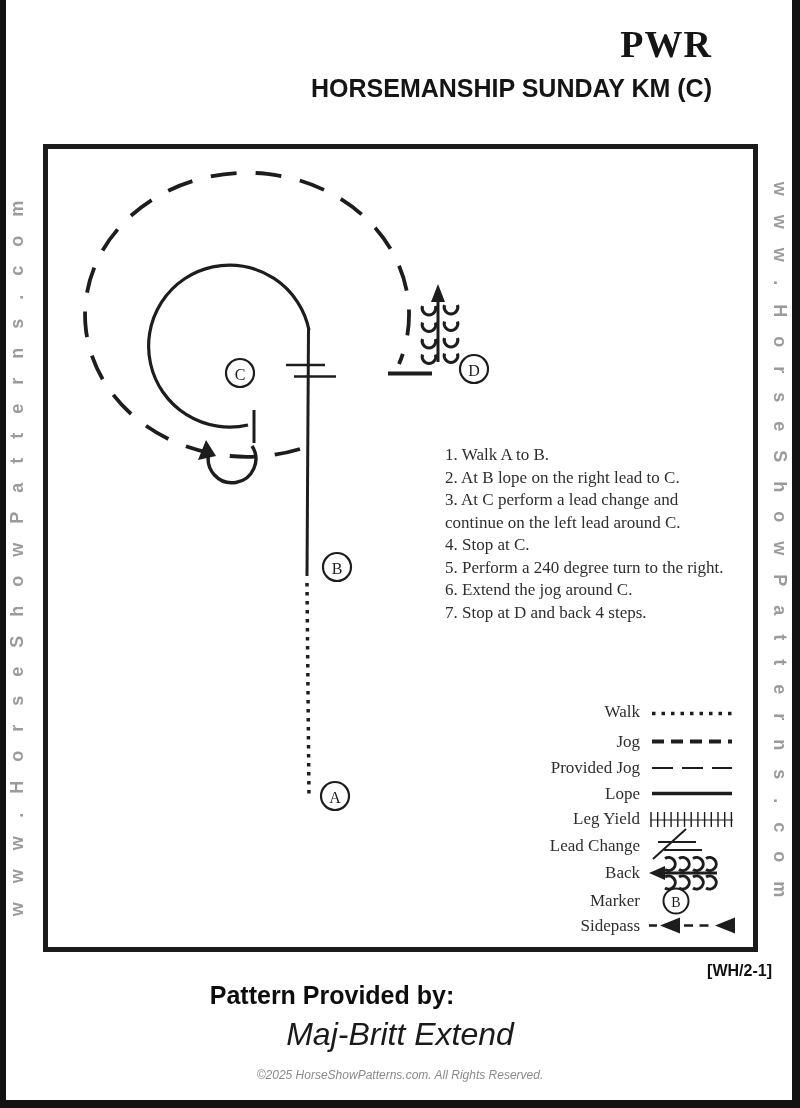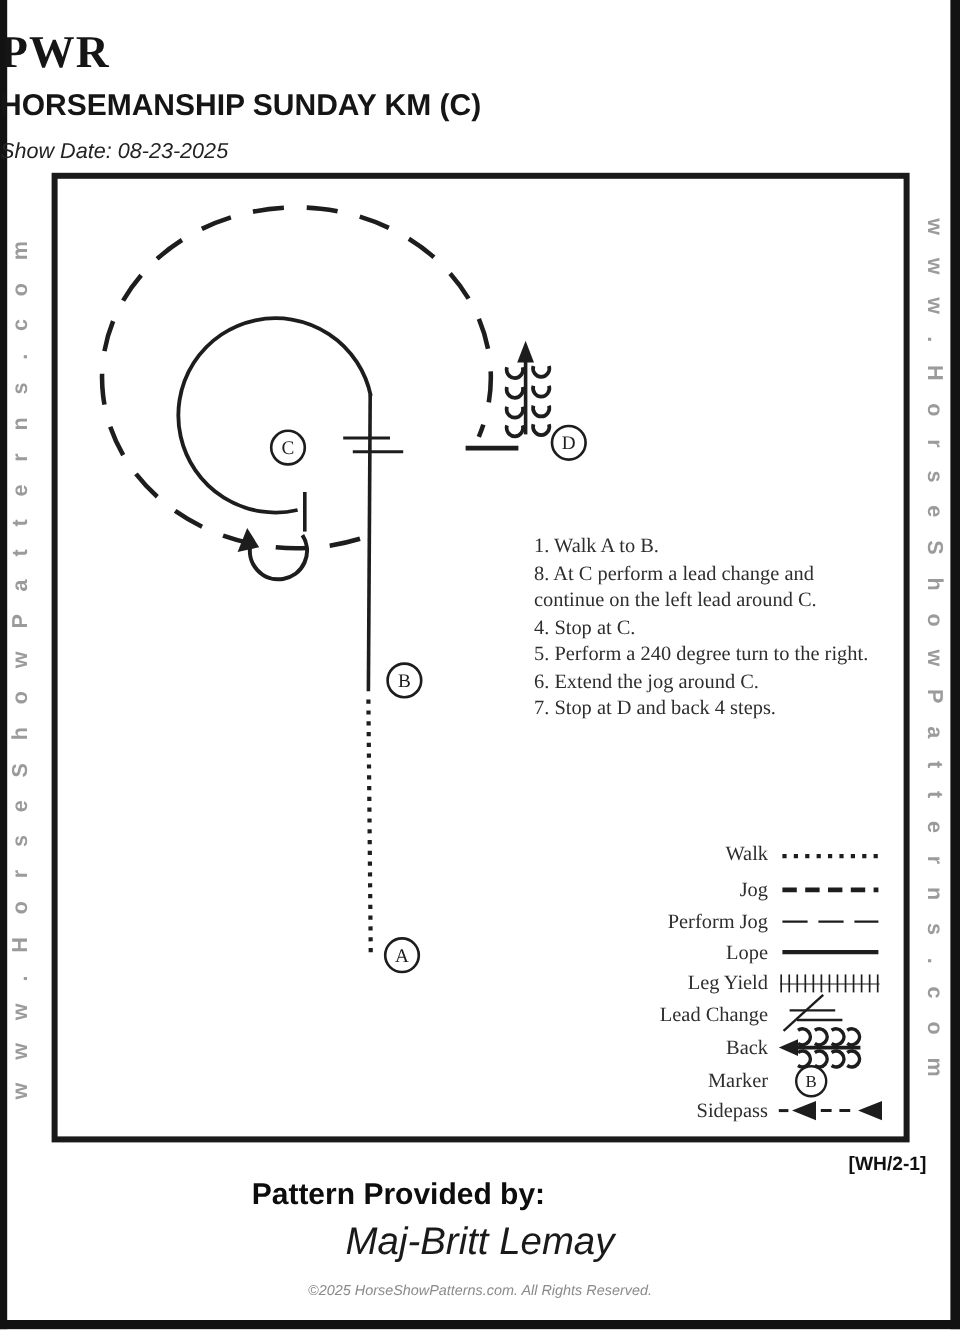--- a/index.html
+++ b/index.html
@@ -8,21 +8,21 @@
   .edge{position:absolute;background:#121212;}
   .edge-left{left:0;top:0;width:6px;height:1108px;}
   .edge-right{left:792px;top:0;width:8px;height:1108px;}
   .edge-bottom{left:0;top:1100px;width:800px;height:8px;}
 
   .watermark{position:absolute;white-space:nowrap;color:#9b9b9b;font-weight:bold;
              font-size:18px;letter-spacing:19px;font-family:"Liberation Sans",sans-serif;}
   .wm-left{left:17px;top:549px;transform:translate(-50%,-50%) rotate(-90deg);}
   .wm-right{left:779px;top:549px;transform:translate(-50%,-50%) rotate(90deg);}
 
-  .hdr{position:absolute;left:0;width:712px;text-align:left;}
+  .hdr{position:absolute;left:0;width:712px;text-align:right;}
   .title{top:22px;font-family:"Liberation Serif",serif;font-weight:bold;font-size:38px;letter-spacing:1px;color:#151515;}
   .subtitle{top:74px;font-weight:bold;font-size:25px;color:#151515;}
   .showdate{top:116px;font-style:italic;font-size:18px;color:#222;}
 
   .pattern-box{position:absolute;left:43px;top:144px;width:715px;height:808px;
                box-sizing:border-box;border:5px solid #1a1a1a;background:#fff;}
 
   .diagram-svg{position:absolute;left:0;top:0;width:800px;height:1108px;}
 
   .instructions{position:absolute;left:433px;top:444px;width:285px;
@@ -46,21 +46,20 @@
 
   <div class="edge edge-left"></div>
   <div class="edge edge-right"></div>
   <div class="edge edge-bottom"></div>
 
   <div class="watermark wm-left">www.HorseShowPatterns.com</div>
   <div class="watermark wm-right">www.HorseShowPatterns.com</div>
 
   <div class="hdr title">PWR</div>
   <div class="hdr subtitle">HORSEMANSHIP SUNDAY KM (C)</div>
-  <div class="hdr showdate">Show Date: 08-23-2025</div>
 
   <div class="pattern-box"></div>
 
   <svg class="diagram-svg" viewBox="0 0 800 1108">
     <g stroke="#1d1d1d" fill="none">
 
       <path d="M 300 449 A 162 142 0 1 1 399 364" stroke-width="3.8" stroke-dasharray="26 19"></path>
 
       <path d="M 309 330 A 81 81 0 1 0 248 425" stroke-width="3.2"></path>
 
@@ -163,35 +162,36 @@
         <line x1="649" y1="925.5" x2="657" y2="925.5" stroke-width="2.5"></line>
         <polygon points="660,925.5 680,917.5 680,933.5" fill="#1d1d1d" stroke="none"></polygon>
         <line x1="684" y1="925.5" x2="713" y2="925.5" stroke-width="2.5" stroke-dasharray="9 6.5"></line>
         <polygon points="715,925.5 735,917.5 735,933.5" fill="#1d1d1d" stroke="none"></polygon>
       </g>
     </g>
   </svg>
 
   <div class="instructions">
     <div>1. Walk A to B.</div>
-    <div>8. At C perform a lead change and continue on the left lead around C.</div>
+    <div>2. At B lope on the right lead to C.</div>
+    <div>3. At C perform a lead change and continue on the left lead around C.</div>
     <div>4. Stop at C.</div>
     <div>5. Perform a 240 degree turn to the right.</div>
     <div>6. Extend the jog around C.</div>
     <div>7. Stop at D and back 4 steps.</div>
   </div>
 
   <div class="legend-label" style="top:701px">Walk</div>
   <div class="legend-label" style="top:730.5px">Jog</div>
-  <div class="legend-label" style="top:757px">Perform Jog</div>
+  <div class="legend-label" style="top:757px">Provided Jog</div>
   <div class="legend-label" style="top:782.5px">Lope</div>
   <div class="legend-label" style="top:808px">Leg Yield</div>
   <div class="legend-label" style="top:834.5px">Lead Change</div>
   <div class="legend-label" style="top:862px">Back</div>
   <div class="legend-label" style="top:890px">Marker</div>
   <div class="legend-label" style="top:914.5px">Sidepass</div>
 
   <div class="pattern-code">[WH/2-1]</div>
   <div class="provided">Pattern Provided by:</div>
-  <div class="provider">Maj-Britt Lemay</div>
+  <div class="provider">Maj-Britt Extend</div>
   <div class="copyright">©2025 HorseShowPatterns.com. All Rights Reserved.</div>
 
 </div>
 
 </body></html>

